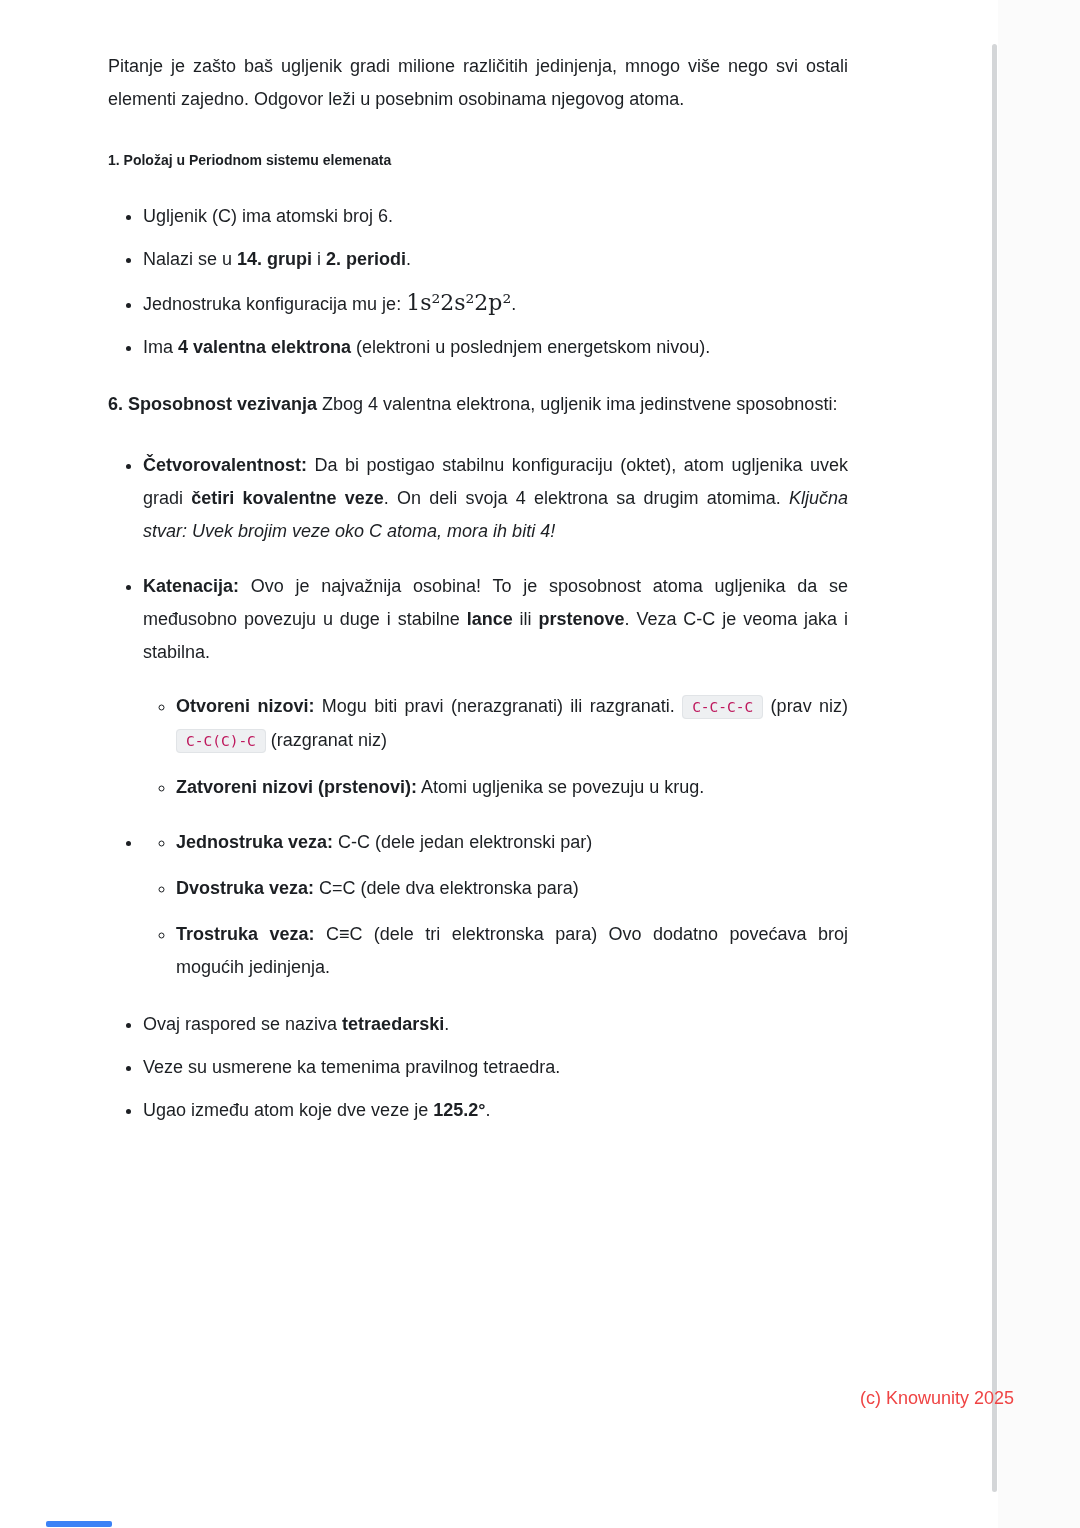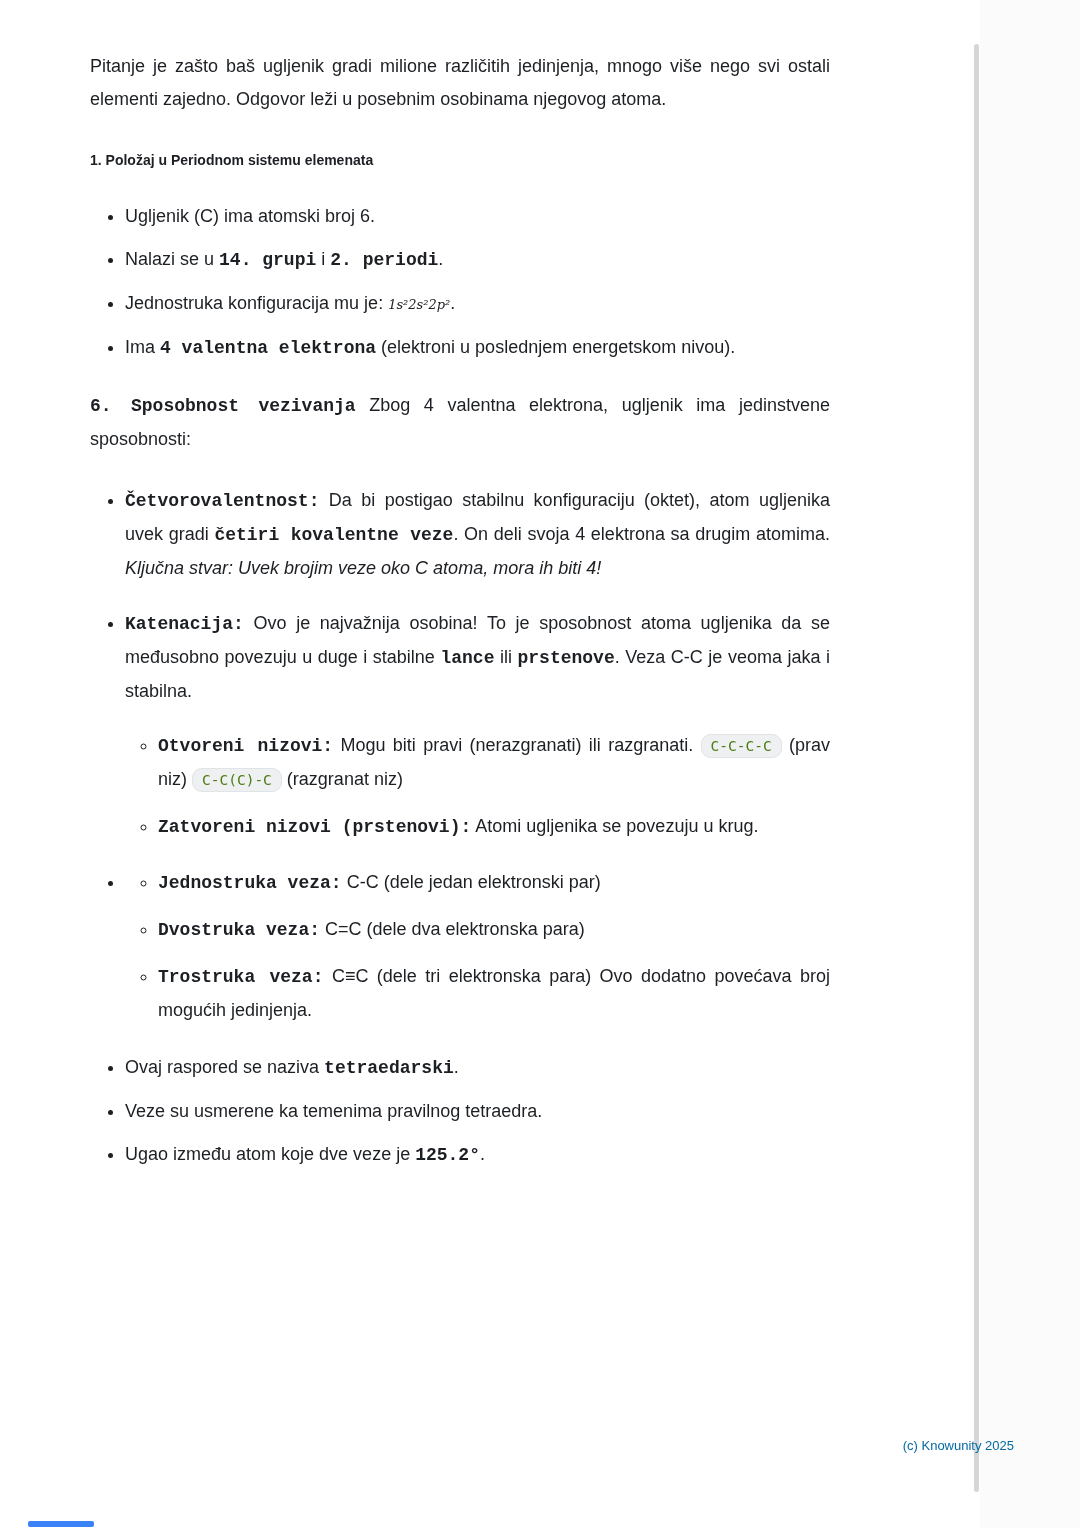--- a/index.html
+++ b/index.html
@@ -4,21 +4,21 @@
 <style>
   html, body { margin: 0; padding: 0; }
   body {
     width: 1080px; height: 1528px;
     background: #ffffff;
     font-family: "Liberation Sans", "DejaVu Sans", sans-serif;
     color: #1c1f23;
     position: relative;
     overflow: hidden;
   }
-  .page { position: absolute; inset: 0; background: #ffffff; }
+  .page { position: absolute; inset: 0; background: #ffffff; margin-left: 18px; }
 
   .content {
     position: absolute;
     left: 90px; top: 50px;
     width: 740px;
     font-size: 18px;
     line-height: 33px;
     text-align: justify;
   }
 
@@ -30,34 +30,33 @@
   }
 
   ul.list { margin: 0 0 24px 0; padding-left: 35px; }
   ul.l1 { list-style: disc; }
   ul.l2 { list-style: circle; padding-left: 33px; margin: 21px 0 0 0; }
   ul.list li { margin: 0 0 10px 0; }
   ul.spaced > li { margin-bottom: 22px; }
   ul.l2 li { margin-bottom: 13px; }
   ul.list li:last-child { margin-bottom: 0; }
 
-  .run-b { font-weight: 700; font-family: Liberation Mono, monospace; }
+  .run-b { font-weight: 700; }
   .run-i { font-style: italic; }
   .run-math {
     font-family: "DejaVu Serif", serif;
-    font-style: italic;
-    font-size: 13px;
+    font-size: 22px;
   }
   .run-code {
     font-family: "DejaVu Sans Mono", "Liberation Mono", monospace;
     font-size: 14.5px;
-    color: #4d7c0f;
+    color: #be185d;
     background: #eef0f2;
     border: 1px solid #e1e4e7;
-    border-radius: 10px;
+    border-radius: 4px;
     padding: 3px 9px;
     white-space: nowrap;
   }
 
   .right-gutter {
     position: absolute;
     left: 980px; top: 0;
     width: 100px; height: 100%;
     background: #fbfbfb;
   }
@@ -69,23 +68,23 @@
   }
   .scrollbar-thumb {
     position: absolute;
     left: 3px; top: 44px;
     width: 5px; height: 1448px;
     background: #d4d6d8;
     border-radius: 3px;
   }
   .watermark {
     position: absolute;
-    top: 1438px; right: 66px;
-    font-size: 13px;
-    color: #0369a1;
+    top: 1388px; right: 66px;
+    font-size: 18px;
+    color: #ef4444;
     z-index: 5;
     text-align: right;
   }
   .bottom-accent {
     position: absolute;
     left: 28px; bottom: 1px;
     width: 66px; height: 6px;
     background: #3b82f6;
     border-radius: 2px;
     z-index: 4;

